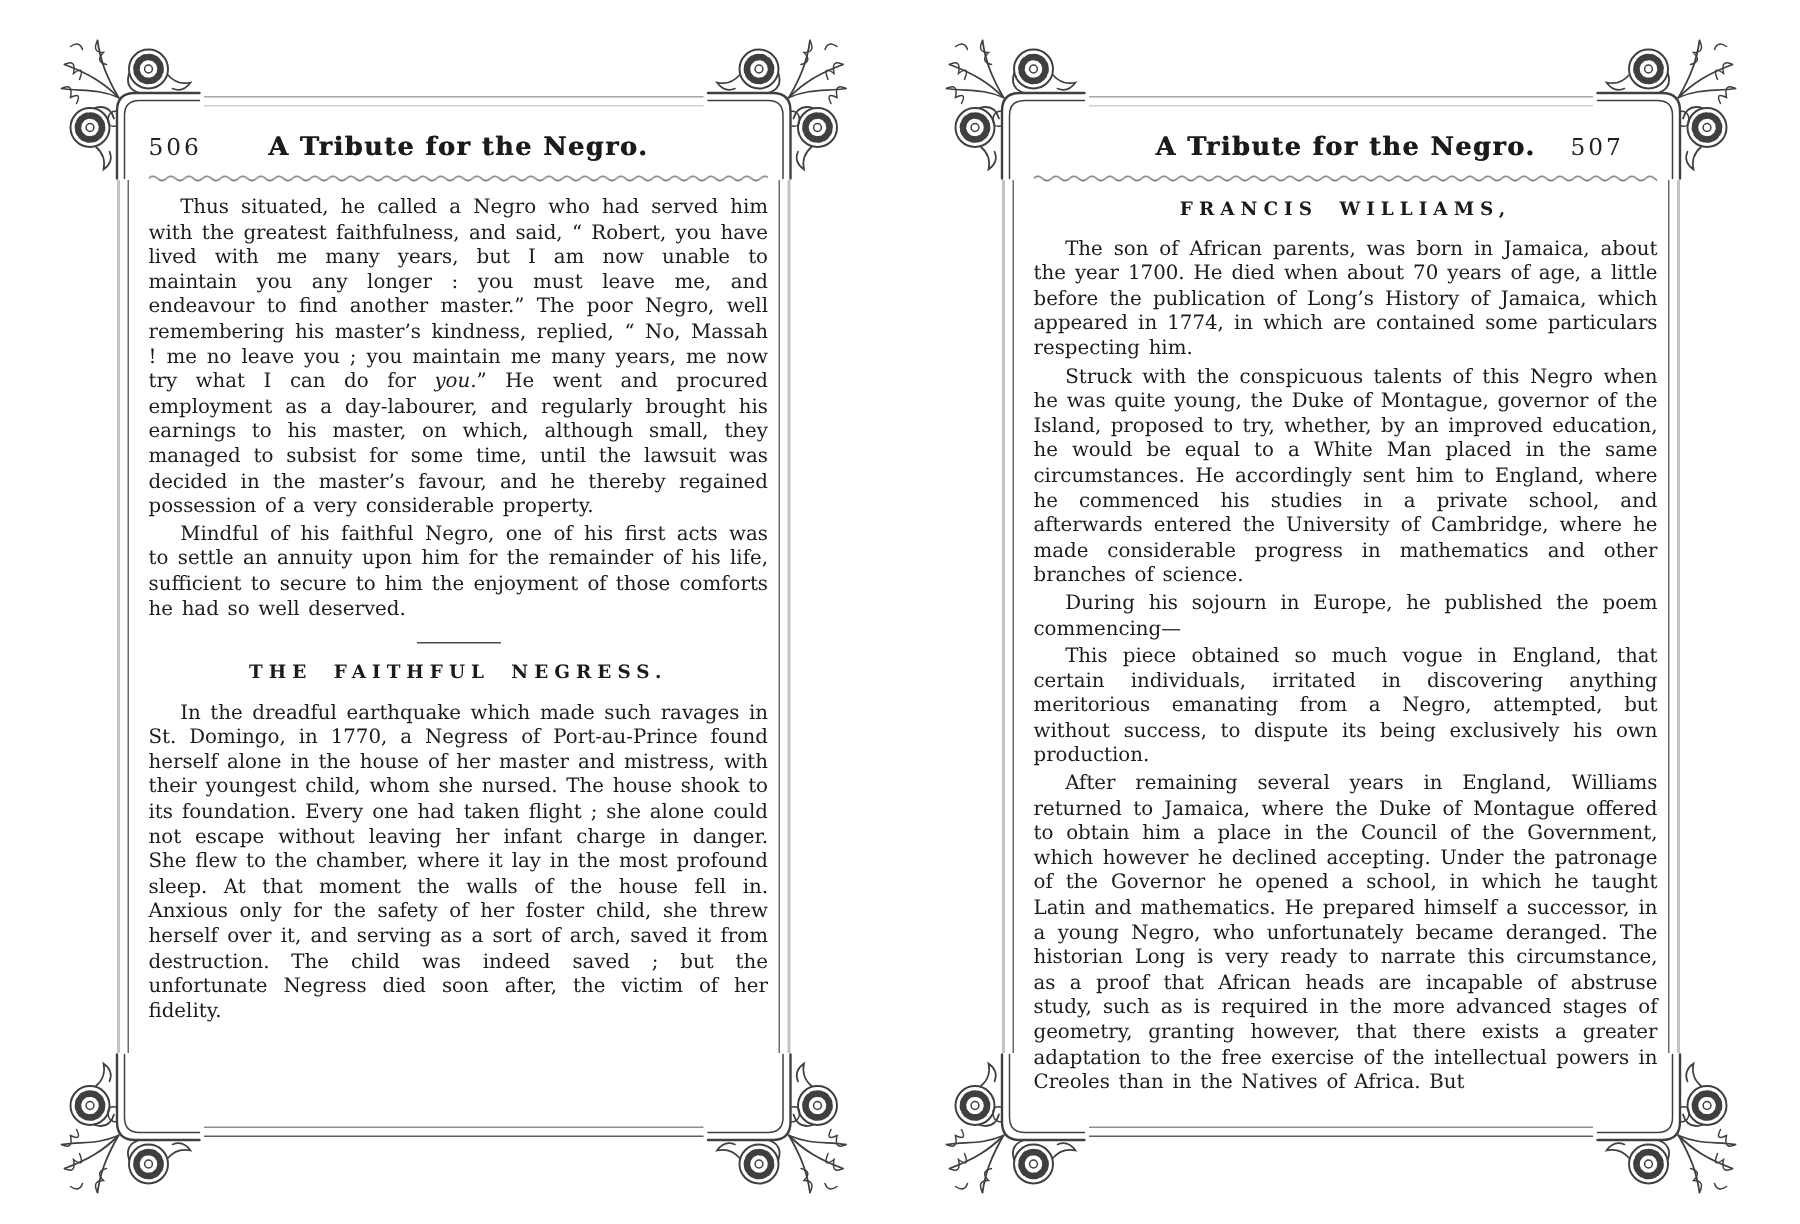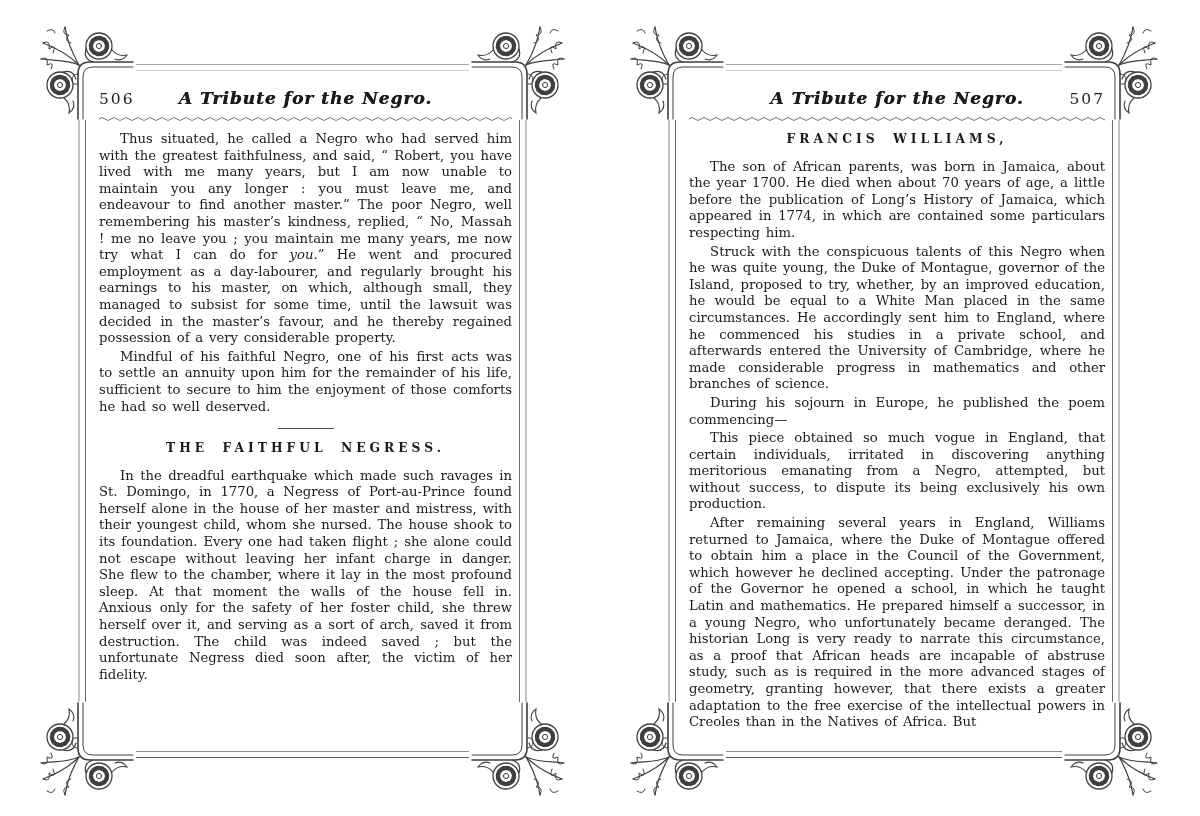--- a/index.html
+++ b/index.html
@@ -28,23 +28,23 @@
   .corner svg{display:block;width:100px;height:100px;}
   .corner.tl{left:-43px;top:-43px;}
   .corner.tr{right:-43px;top:-43px;transform:scaleX(-1);}
   .corner.bl{left:-43px;bottom:-43px;transform:scaleY(-1);}
   .corner.br{right:-43px;bottom:-43px;transform:scale(-1,-1);}
 
   .page-inner{position:absolute;left:21px;right:15px;top:6px;bottom:10px;}
 
   .running-head{display:flex;align-items:baseline;margin-top:18px;}
   .pagenum{width:58px;font-size:15.5px;letter-spacing:2px;color:#222;}
-  .pagenum.right-side{text-align:right;}
+  .pagenum.right-side{}
   .head-title{flex:1;text-align:center;font-size:17px;font-weight:bold;
-    letter-spacing:1px;text-shadow:0.4px 0 0 #1b1b1b;font-style:italic;}
+    letter-spacing:1px;text-shadow:0.4px 0 0 #1b1b1b;}
   .wavy{margin-top:7px;height:7px;}
   .wavy svg{display:block;width:100%;height:7px;}
 
   .body-text{margin-top:9px;font-size:13.2px;line-height:16.6px;
     text-align:justify;word-spacing:1.6px;}
   .body-text p{margin:0 0 2px;text-indent:1.6em;}
   .body-text p.noindent{text-indent:0;}
   .section-divider{width:56px;height:1px;background:#4a4a4a;margin:13px auto 11px;}
   .section-heading{text-align:center;font-size:12.3px;font-weight:bold;
     letter-spacing:4px;word-spacing:6px;margin:0 0 11px;}

